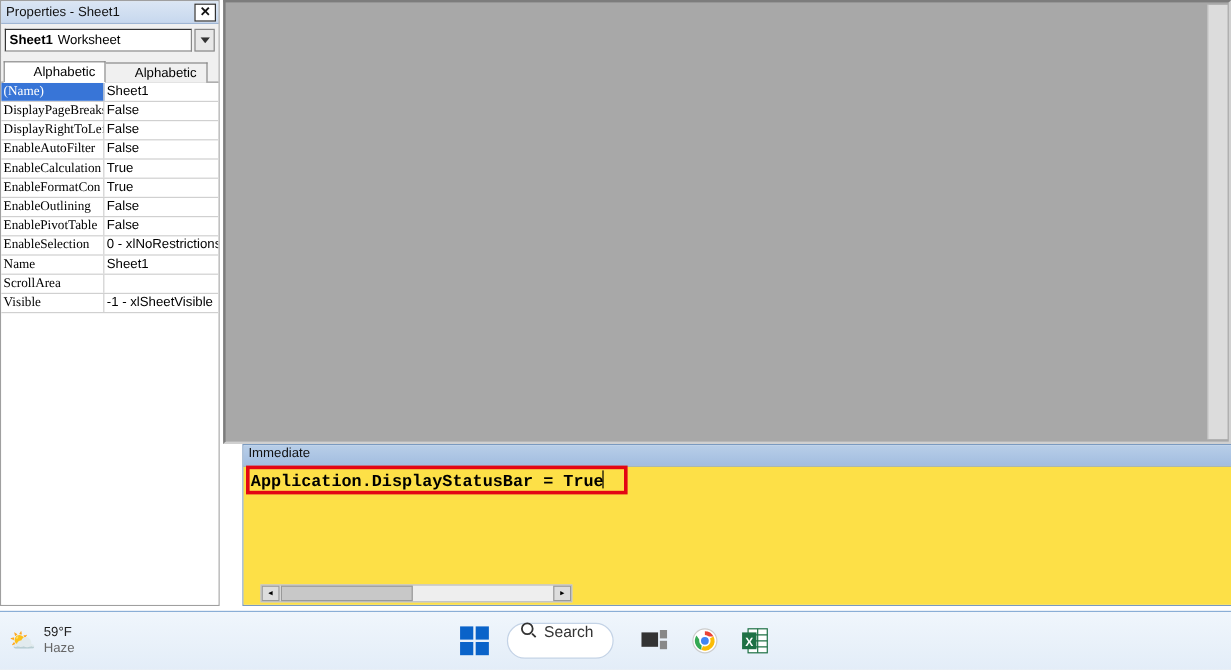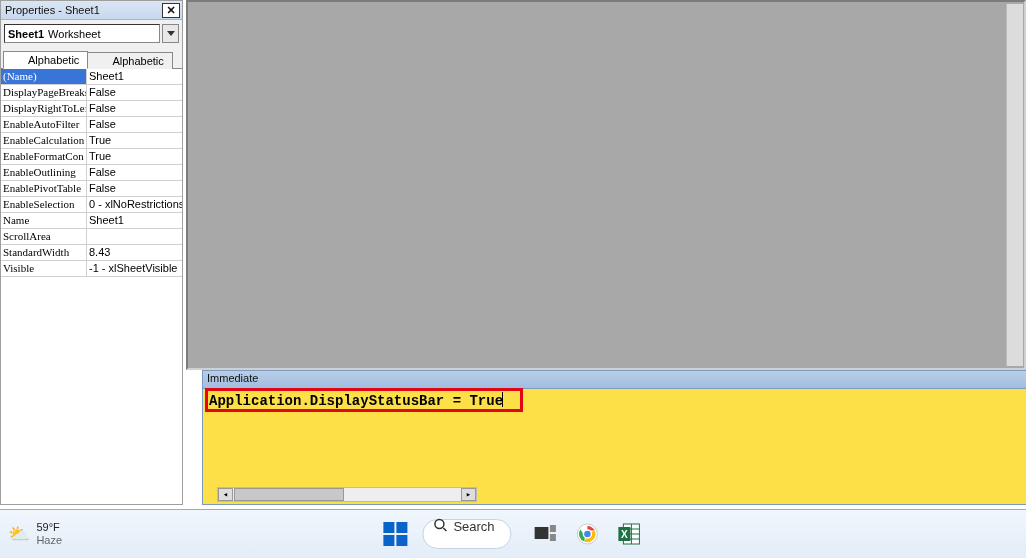--- a/index.html
+++ b/index.html
@@ -108,24 +108,20 @@
         </div>
         <div class="prop-row">
           <div class="name-col">Name</div>
           <div class="val-col">Sheet1</div>
         </div>
         <div class="prop-row">
           <div class="name-col">ScrollArea</div>
           <div class="val-col"></div>
         </div>
         <div class="prop-row">
-          <div class="name-col">StandardWidth</div>
-          <div class="val-col">8.43</div>
-        </div>
-        <div class="prop-row">
           <div class="name-col">Visible</div>
           <div class="val-col">-1 - xlSheetVisible</div>
         </div>
       </div>
   </div>
 
   <div class="main-area">
     <div class="vscroll"></div>
   </div>
 

